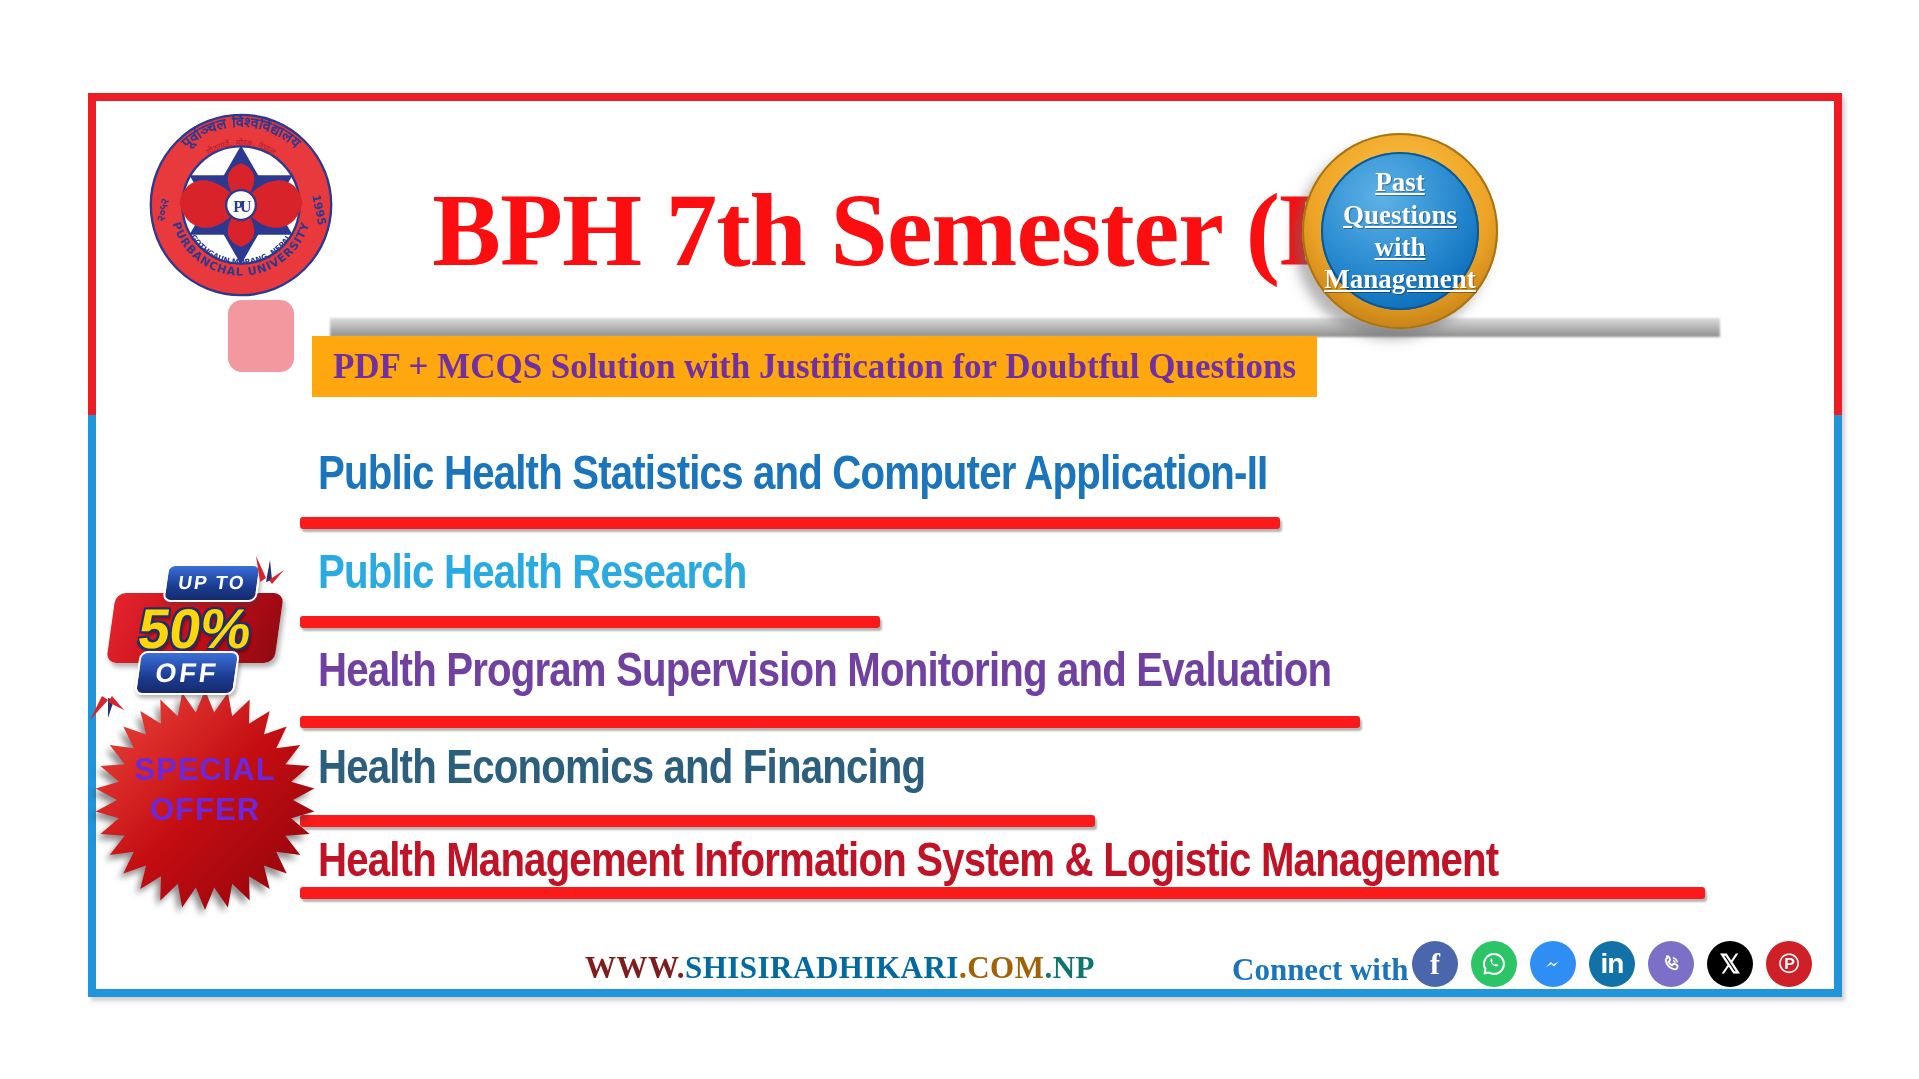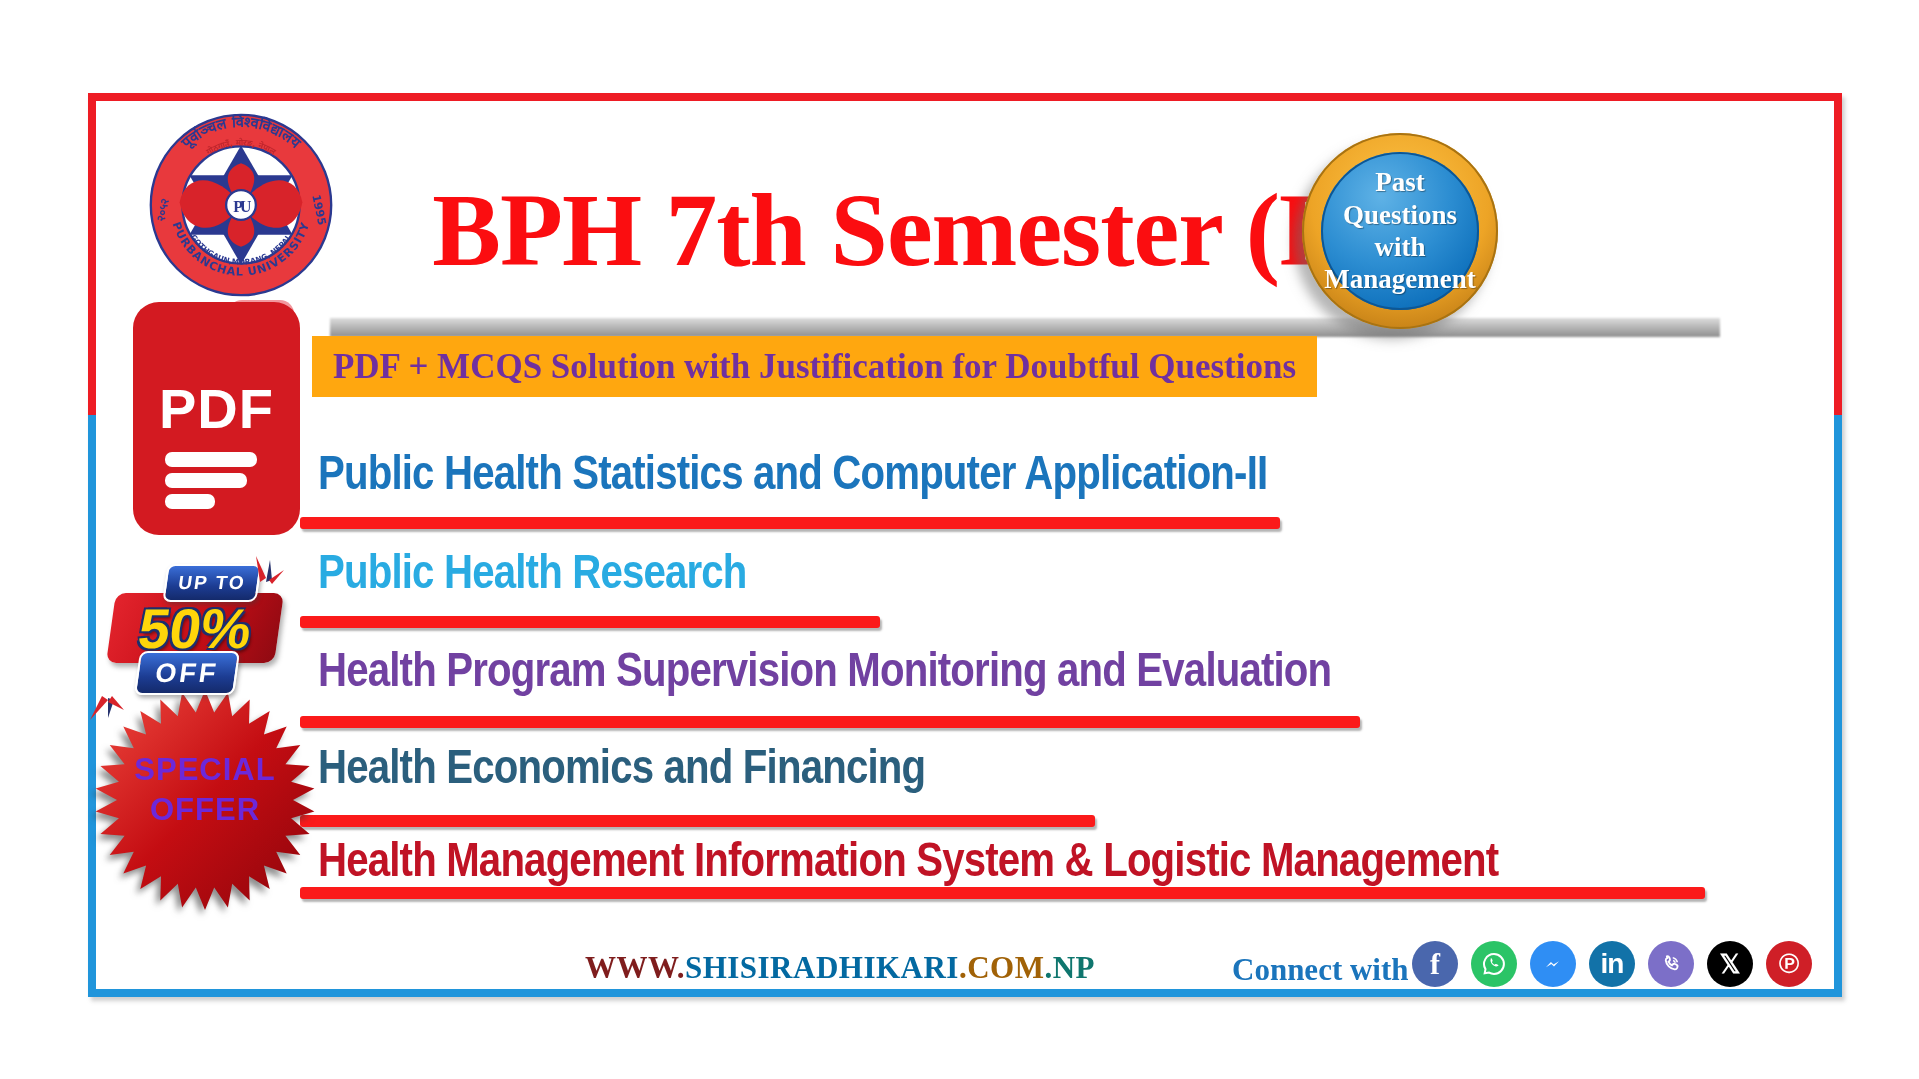--- a/index.html
+++ b/index.html
@@ -30,21 +30,21 @@
   
   .round-badge{position:absolute;left:1302px;top:133px;width:196px;height:196px;z-index:4;
           border-radius:50%;
           background:radial-gradient(circle at 50% 35%,#ffc649 0%,#eda426 55%,#c07c15 85%,#9a620d 100%);
           box-shadow:-8px 10px 12px rgba(110,110,110,.5), inset 0 0 0 2px #a87312;}
   .round-badge-inner{position:absolute;left:19px;top:19px;right:19px;bottom:19px;border-radius:50%;
           background:radial-gradient(circle at 38% 28%,#5fb2e6 0%,#2d8ed2 45%,#1173be 75%,#0d5ea6 100%);
           box-shadow:inset 0 0 0 2px #0c5796;
           display:flex;flex-direction:column;align-items:center;justify-content:center;
           font-family:"Liberation Serif",serif;font-weight:700;font-size:27px;color:#ffffff;
-          line-height:1.2;text-align:center;text-shadow:1px 1px 1px rgba(0,0,0,.35);}
+          line-height:1.2;text-align:center;text-shadow:1px 1px 1px rgba(0,0,0,.35);text-decoration:underline;}
 
   
   .logo{position:absolute;left:148px;top:112px;width:186px;height:186px;z-index:5;}
 
   
   .pdf-fold{position:absolute;left:228px;top:300px;width:66px;height:72px;z-index:3;
             background:#f2989e;border-radius:14px;}
   .pdf-body{position:absolute;left:133px;top:302px;width:167px;height:233px;z-index:4;
             background:#d31a21;border-radius:26px;}
   .pdf-text{position:absolute;left:0;top:74px;width:100%;text-align:center;
@@ -148,26 +148,20 @@
       <textPath href="#arcBottom" startOffset="50%" text-anchor="middle">PURBANCHAL UNIVERSITY</textPath>
     </text>
     <text font-family="DejaVu Sans, sans-serif" font-weight="bold" font-size="8" fill="#2b3990">
       <textPath href="#arcBottom2" startOffset="50%" text-anchor="middle">GOTHGAUN,MORANG, NEPAL</textPath>
     </text>
     <text x="20" y="106" font-size="12" font-weight="bold" fill="#2b3990" transform="rotate(-78 20 106)" text-anchor="middle" font-family="DejaVu Sans, sans-serif">२०५२</text>
     <text x="180" y="106" font-size="12" font-weight="bold" fill="#2b3990" transform="rotate(78 180 106)" text-anchor="middle" font-family="DejaVu Sans, sans-serif">1995</text>
   </svg>
 
   <div class="pdf-fold"></div>
-  <div class="pdf-body">
-    <div class="pdf-text">PDF</div>
-    <div class="pdf-line" style="top:150px;width:92px;"></div>
-    <div class="pdf-line" style="top:171px;width:82px;"></div>
-    <div class="pdf-line" style="top:192px;width:50px;"></div>
-  </div>
 
   <div class="off-tab" style="left:165px;top:564px;width:90px;height:34px;font-size:19px;letter-spacing:2px;">UP TO</div>
   <div class="off-red">
     <span>50%</span>
   </div>
   <div class="off-tab" style="left:137px;top:651px;width:96px;height:40px;font-size:27px;letter-spacing:3px;">OFF</div>
   <svg class="spark" style="left:250px;top:556px;" width="40" height="44" viewBox="0 0 40 44">
     <polygon points="6,0 16,22 10,26" fill="#d8232a"></polygon>
     <polygon points="20,4 22,24 16,26" fill="#27336e"></polygon>
     <polygon points="34,14 22,28 19,24" fill="#d8232a"></polygon>

